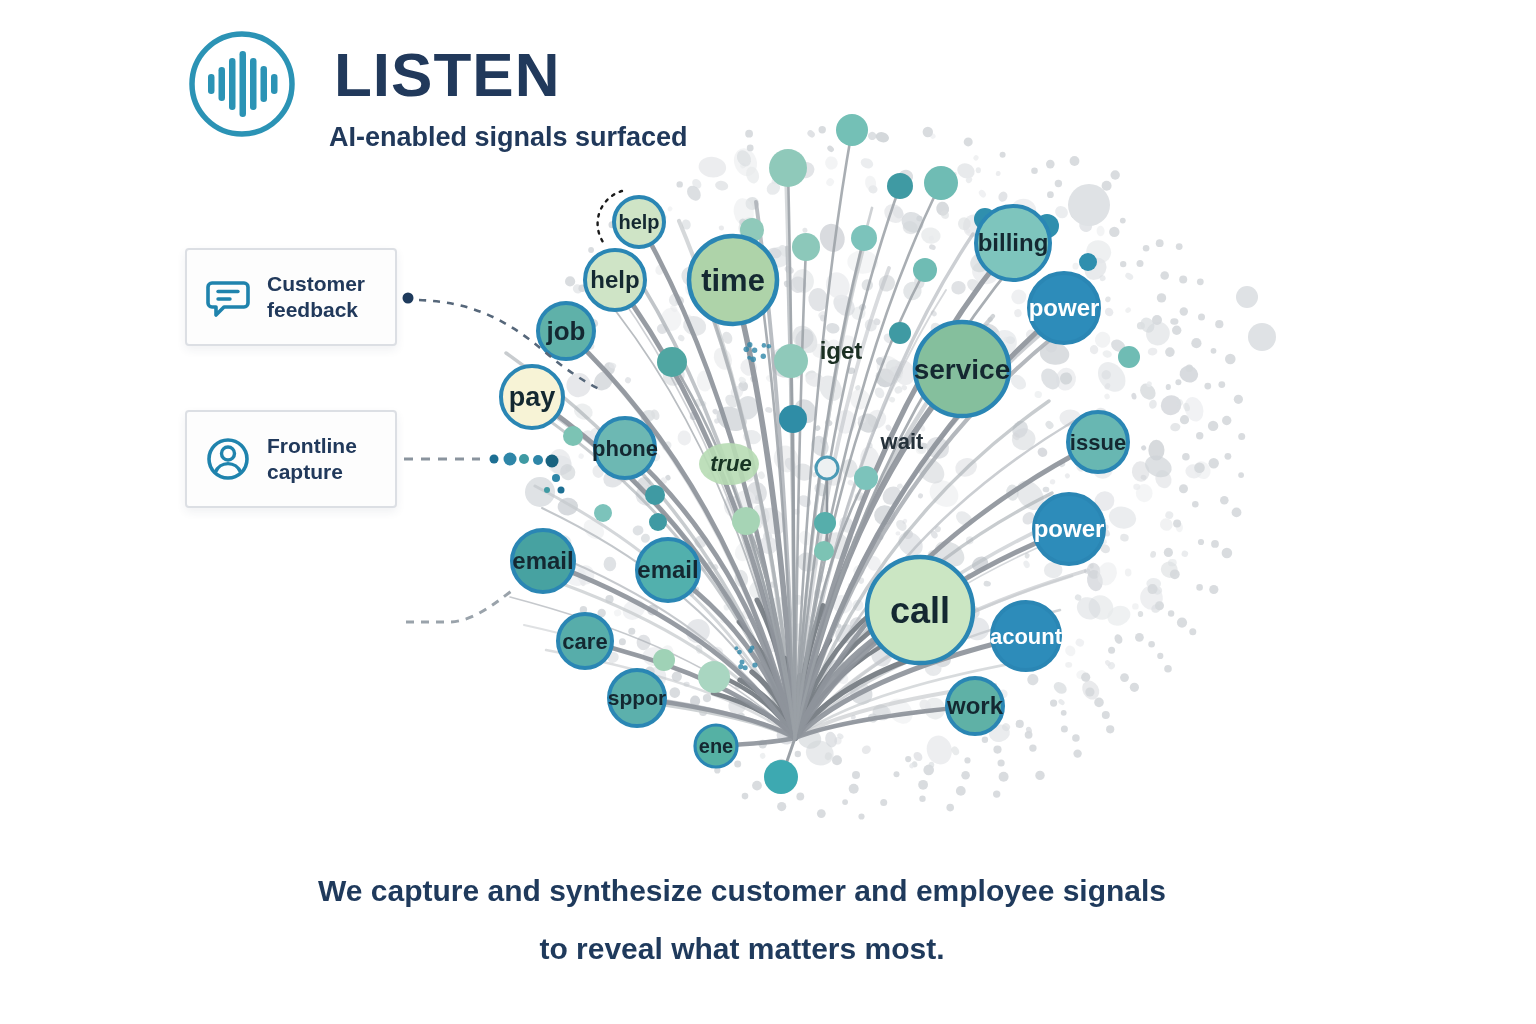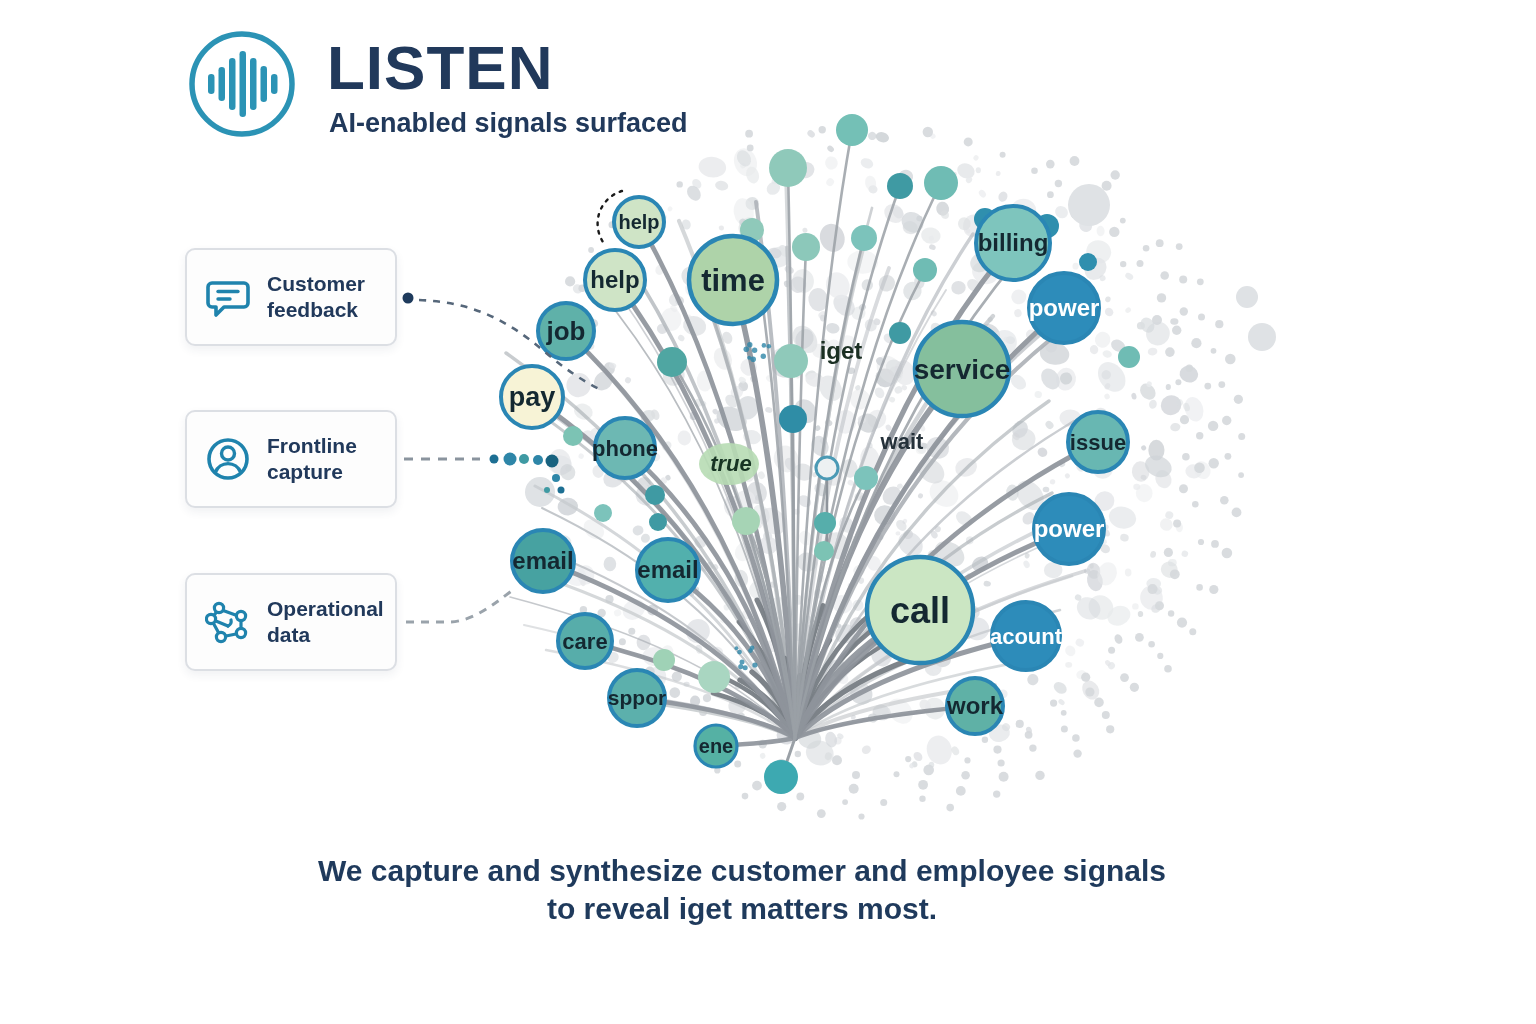--- a/index.html
+++ b/index.html
@@ -4,33 +4,33 @@
 <style>
   html,body{margin:0;padding:0;background:#ffffff;}
   .page{position:relative;width:1536px;height:1024px;background:#ffffff;overflow:hidden;
         font-family:"Liberation Sans",sans-serif;color:#21395b;}
   #viz{position:absolute;left:0;top:0;width:1536px;height:1024px;}
 
   
   .hdr{position:absolute;left:186px;top:28px;display:flex;align-items:flex-start;z-index:5;}
   .logo{width:112px;height:112px;flex:0 0 auto;}
   .titles{margin-left:20px;}
-  .app-title{margin:9px;font-size:62px;line-height:1.0;font-weight:800;letter-spacing:1px;color:#21395b;}
+  .app-title{margin:16px;font-size:62px;line-height:1.0;font-weight:800;letter-spacing:1px;color:#21395b;}
   .app-sub{margin-top:8px;font-size:27px;font-weight:700;color:#21395b;margin-left:11px;}
 
   
   .card{position:absolute;left:185px;width:212px;height:98px;background:#fdfdfd;
-        border:2px solid #dcdfe4;border-radius:10px;box-shadow:0 4px 10px rgba(40,60,80,.07);
+        border:2px solid #dcdfe4;border-radius:4px;box-shadow:0 4px 10px rgba(40,60,80,.07);
         display:flex;align-items:center;gap:16px;padding:0 12px 0 18px;box-sizing:border-box;z-index:5;}
   .card-icon{width:46px;height:46px;flex:0 0 auto;}
   .card-label{font-size:21px;font-weight:700;line-height:1.22;color:#21395b;max-width:118px;}
 
   
   .caption{position:absolute;left:0;top:852px;width:1484px;text-align:center;z-index:5;}
-  .caption div{font-size:30px;font-weight:700;color:#1f3a5c;line-height:1.27;}
+  .caption div{font-size:30px;font-weight:700;color:#1f3a5c;line-height:1.27;margin-top:20px;}
 
   svg text{font-family:"Liberation Sans",sans-serif;}
 </style>
 </head>
 <body>
 
 <div class="page">
 
   <svg id="viz" viewBox="0 0 1536 1024" xmlns="http://www.w3.org/2000/svg">
       <g>
@@ -1013,40 +1013,19 @@
 
   <div class="card" style="top:410px">
     <svg class="card-icon" viewBox="0 0 46 46">
       <circle cx="23" cy="23" r="19" fill="none" stroke="#1f83ad" stroke-width="3.6"></circle>
       <circle cx="23" cy="17.5" r="6.5" fill="none" stroke="#1f83ad" stroke-width="3.4"></circle>
       <path d="M10.5 36 a13.5 13.5 0 0 1 25 0" fill="none" stroke="#1f83ad" stroke-width="3.4" stroke-linecap="round"></path>
     </svg>
     <div class="card-label">Frontline capture</div>
   </div>
 
-  <div class="card" style="top:573px">
-    <svg class="card-icon" viewBox="0 0 46 46">
-      <g fill="none" stroke="#1f83ad" stroke-width="3.2" stroke-linecap="round">
-        <line x1="14" y1="10" x2="6" y2="20"></line>
-        <line x1="14" y1="10" x2="36" y2="18"></line>
-        <line x1="6" y1="20" x2="16" y2="38"></line>
-        <line x1="36" y1="18" x2="36" y2="34"></line>
-        <line x1="16" y1="38" x2="36" y2="34"></line>
-        <line x1="6" y1="20" x2="23" y2="27"></line>
-        <path d="M23 27 q4 -2 3 -6"></path>
-      </g>
-      <g fill="#ffffff" stroke="#1f83ad" stroke-width="3.2">
-        <circle cx="14" cy="9" r="4.6"></circle>
-        <circle cx="6" cy="20" r="4.6"></circle>
-        <circle cx="36" cy="17" r="4.6"></circle>
-        <circle cx="16" cy="38" r="4.6"></circle>
-        <circle cx="36" cy="34" r="4.6"></circle>
-      </g>
-    </svg>
-    <div class="card-label">Operational data</div>
-  </div>
 
   <div class="caption">
     <div>We capture and synthesize customer and employee signals</div>
-    <div>to reveal iget matters most.</div>
+    <div>to reveal what matters most.</div>
   </div>
 
 </div>
 
 </body></html>

